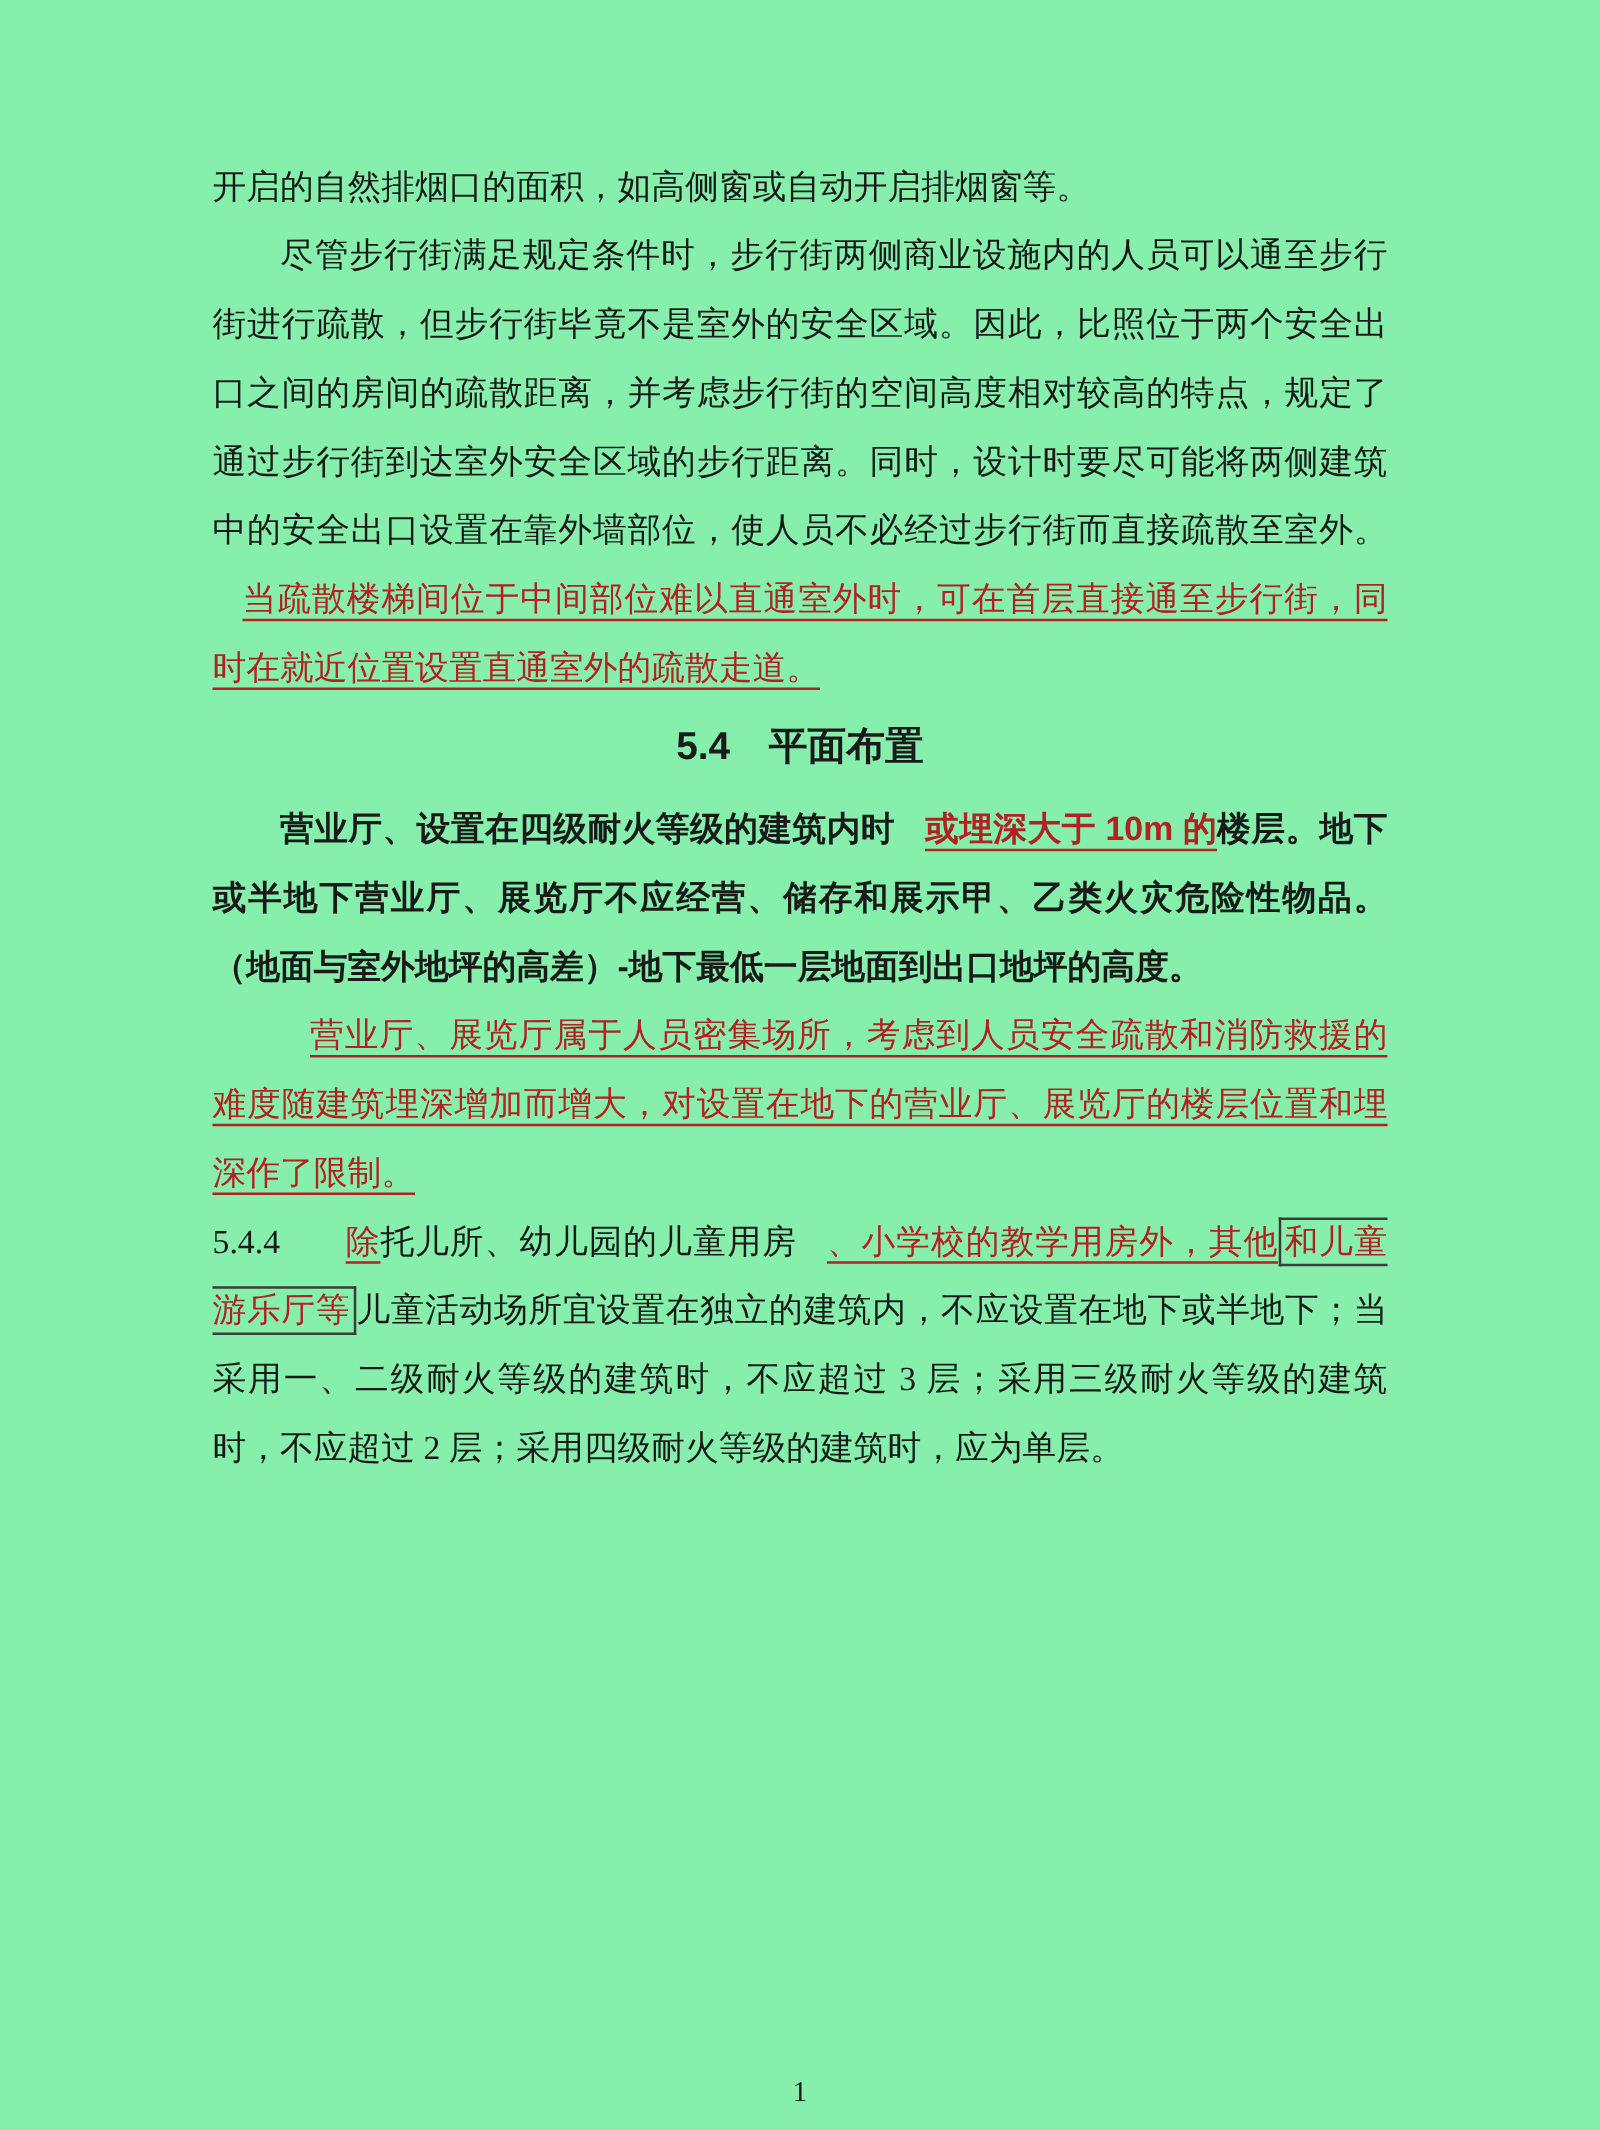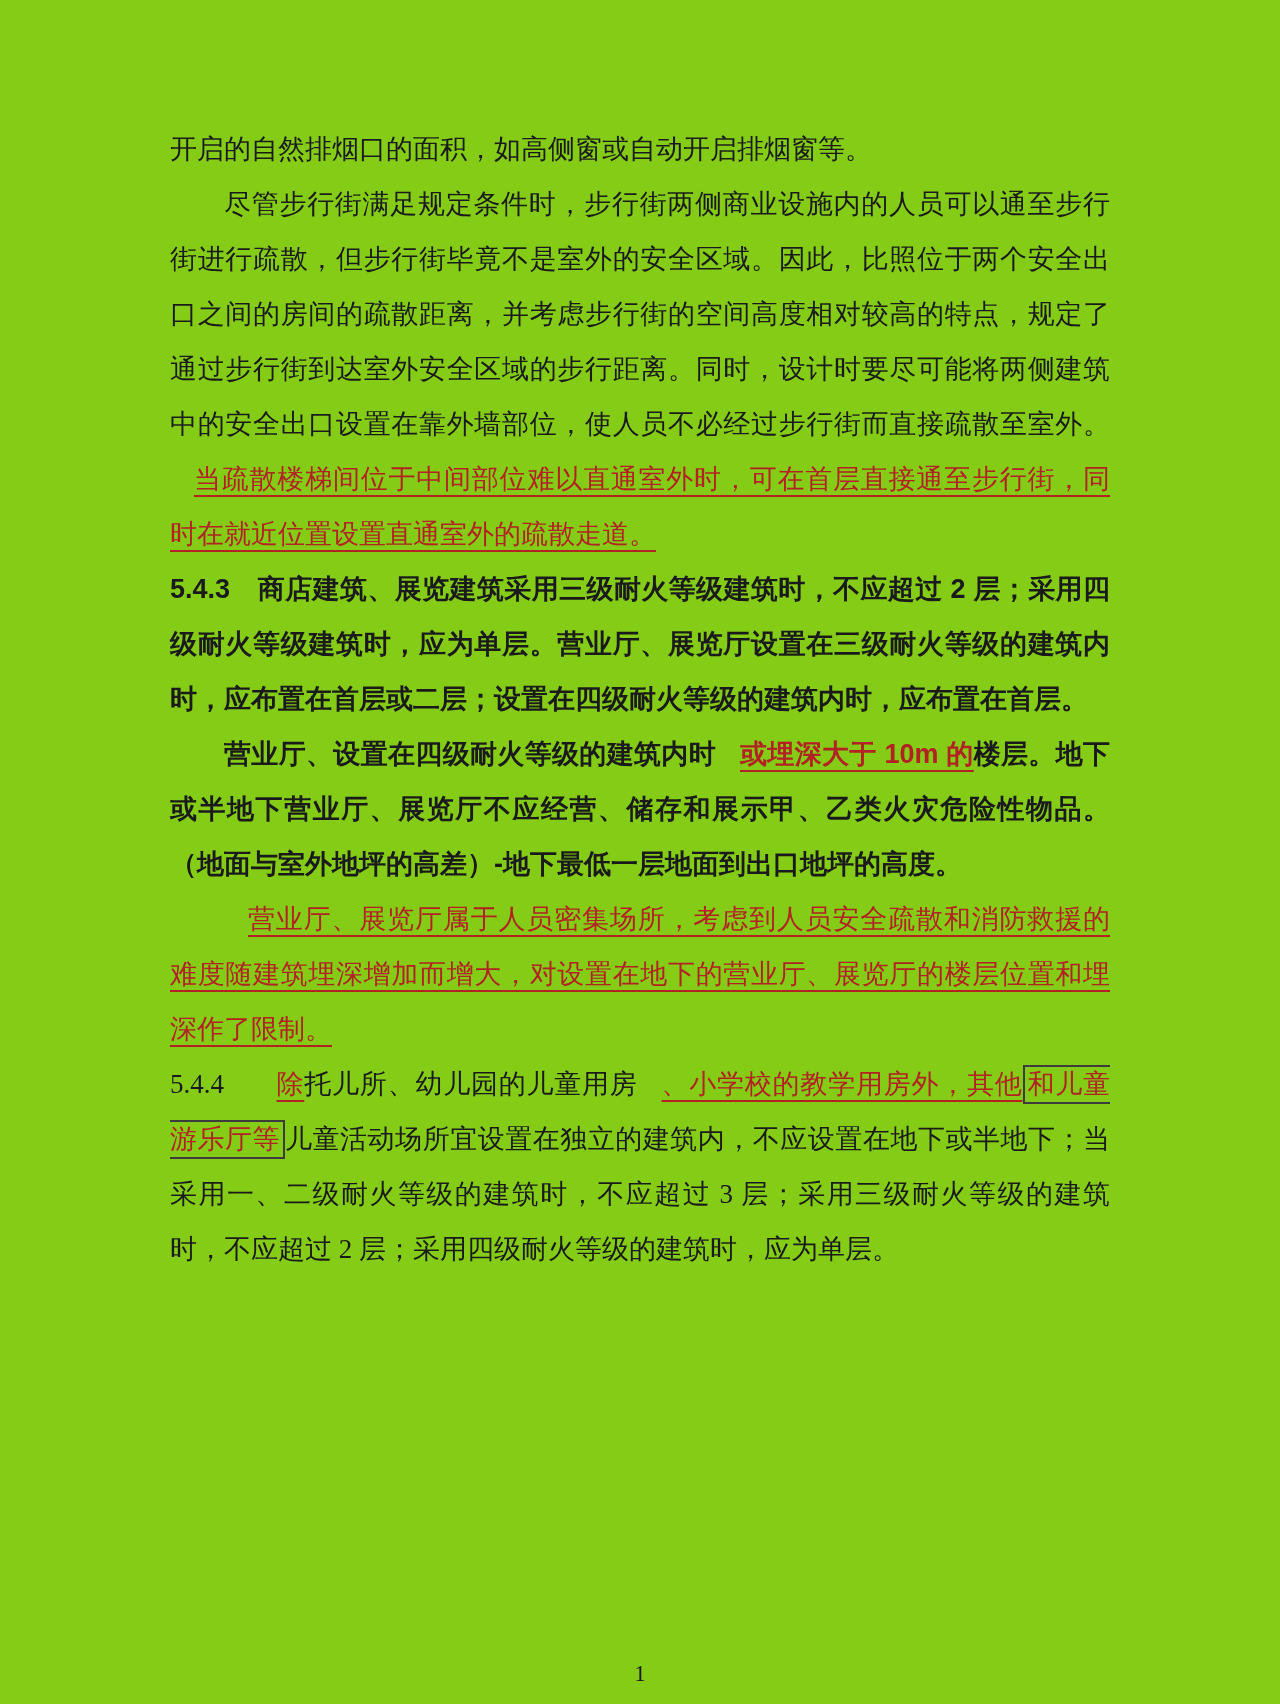--- a/index.html
+++ b/index.html
@@ -67,23 +67,23 @@
     text-align: center;
     font-size: 23px;
     line-height: 28px;
     font-family: "Liberation Serif", "DejaVu Serif", serif;
     color: var(--ink, #1a1a1a);
   }
 </style>
 </head>
 <body>
 
-<div class="page" style="background: #84cc16;">
+<div class="page" style="background: #86efac;">
   <div class="doc-body">
       <p class="para serif"><span class="run run-black">开启的自然排烟口的面积，如高侧窗或自动开启排烟窗等。</span></p>
       <p class="para serif indent"><span class="run run-black">尽管步行街满足规定条件时，步行街两侧商业设施内的人员可以通至步行街进行疏散，但步行街毕竟不是室外的安全区域。因此，比照位于两个安全出口之间的房间的疏散距离，并考虑步行街的空间高度相对较高的特点，规定了通过步行街到达室外安全区域的步行距离。同时，设计时要尽可能将两侧建筑中的安全出口设置在靠外墙部位，使人员不必经过步行街而直接疏散至室外。</span><span class="run run-red">当疏散楼梯间位于中间部位难以直通室外时，可在首层直接通至步行街，同时在就近位置设置直通室外的疏散走道。</span></p>
-      <p class="para provision"><span class="run run-black">5.4.3　商店建筑、展览建筑采用三级耐火等级建筑时，不应超过 2 层；采用四级耐火等级建筑时，应为单层。营业厅、展览厅设置在三级耐火等级的建筑内时，应布置在首层或二层；设置在四级耐火等级的建筑内时，应布置在首层。</span></p>
+      <p class="para heading"><span class="run run-black">5.4　平面布置</span></p>
       <p class="para provision indent"><span class="run run-black">营业厅、设置在四级耐火等级的建筑内时</span><span class="run run-red">或埋深大于 10m 的</span><span class="run run-black">楼层。地下或半地下营业厅、展览厅不应经营、储存和展示甲、乙类火灾危险性物品。（地面与室外地坪的高差）-地下最低一层地面到出口地坪的高度。</span></p>
       <p class="para serif indent"><span class="run run-red">营业厅、展览厅属于人员密集场所，考虑到人员安全疏散和消防救援的难度随建筑埋深增加而增大，对设置在地下的营业厅、展览厅的楼层位置和埋深作了限制。</span></p>
       <p class="para serif"><span class="run run-black">5.4.4　</span><span class="run run-red">除</span><span class="run run-black">托儿所、幼儿园的儿童用房</span><span class="run run-red">、小学校的教学用房外，其他</span><span class="run run-red-boxed">和儿童游乐厅等</span><span class="run run-black">儿童活动场所宜设置在独立的建筑内，不应设置在地下或半地下；当采用一、二级耐火等级的建筑时，不应超过 3 层；采用三级耐火等级的建筑时，不应超过 2 层；采用四级耐火等级的建筑时，应为单层。</span></p>
     </div>
   <div class="page-number">1</div>
 </div>
 
 </body></html>

